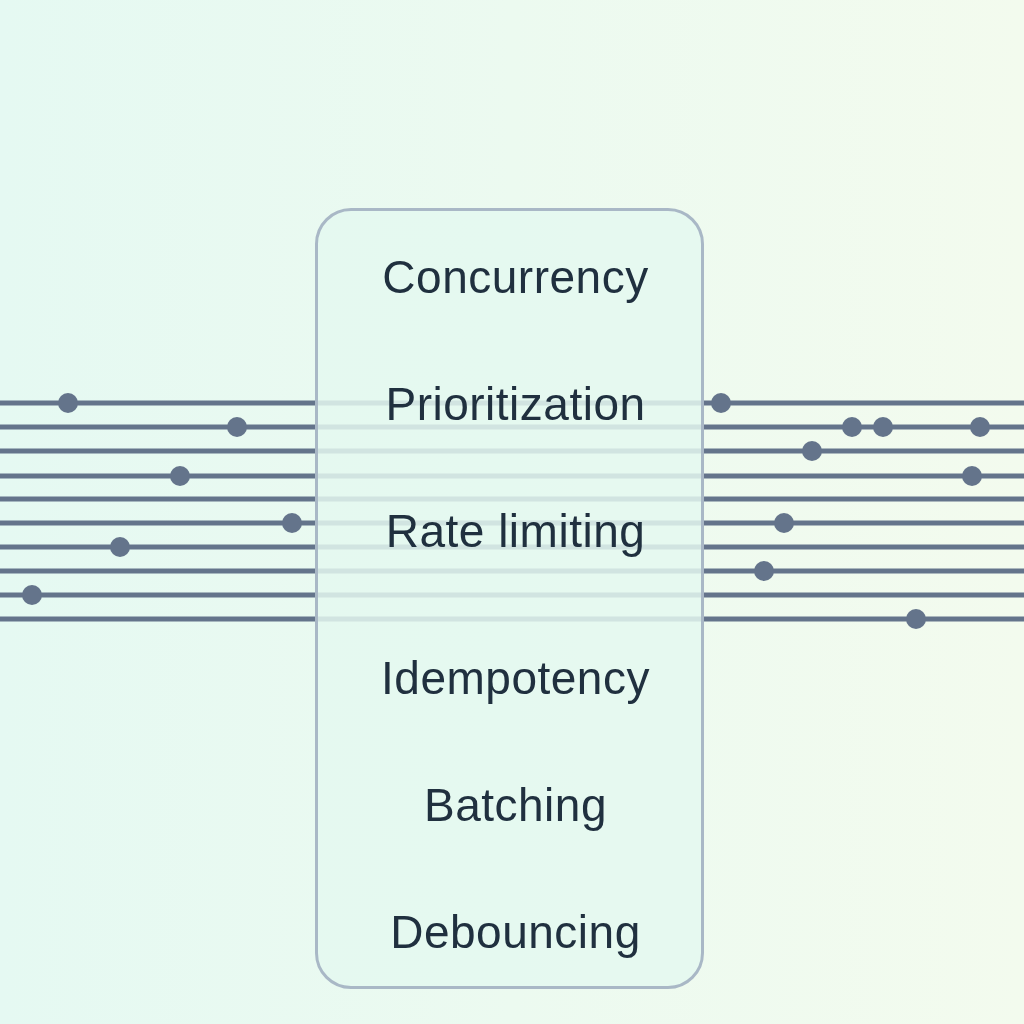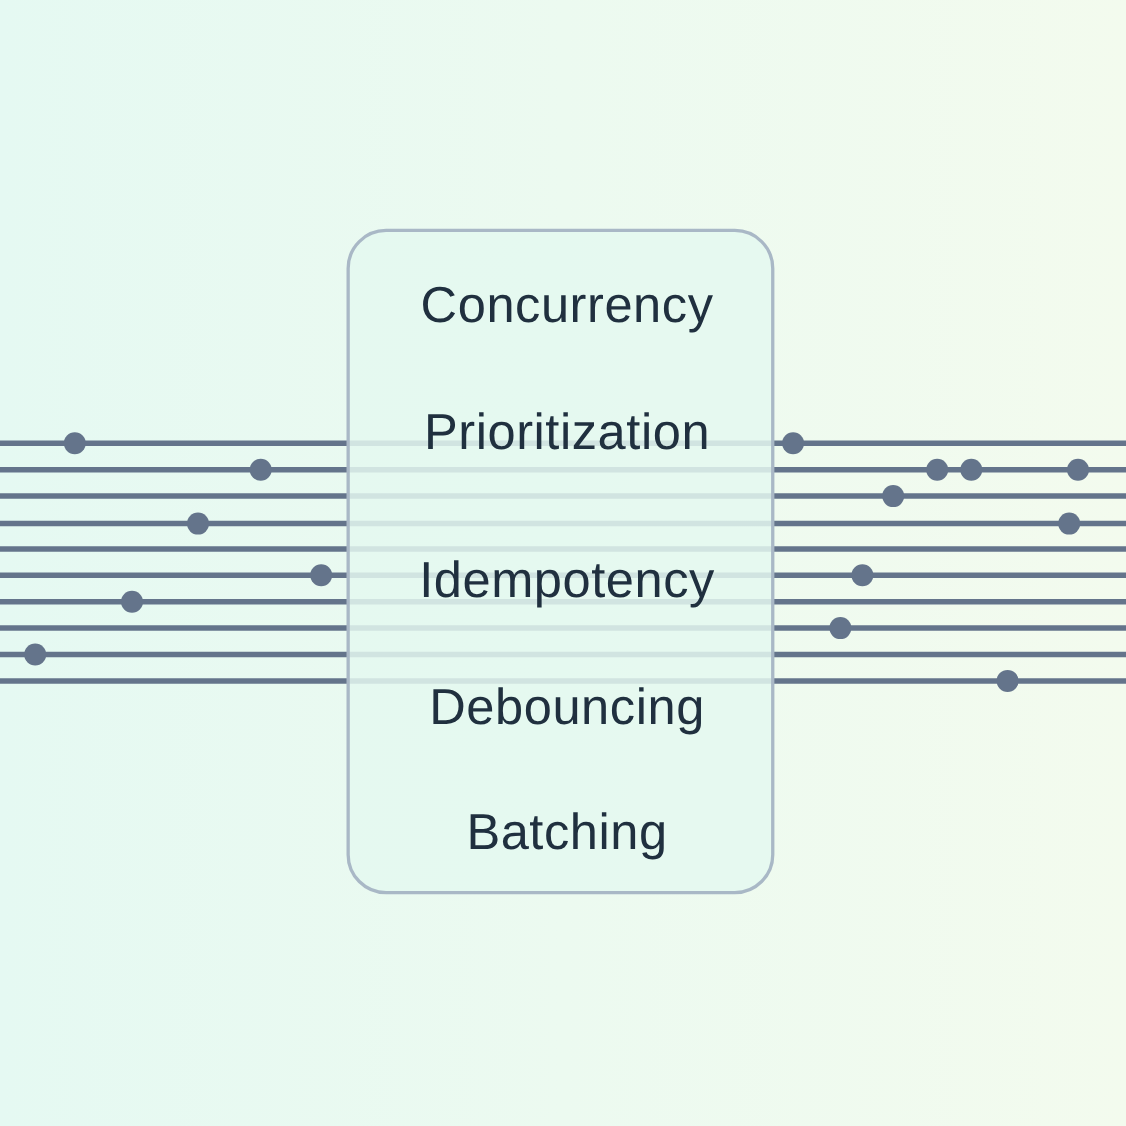--- a/index.html
+++ b/index.html
@@ -19,21 +19,21 @@
     position: absolute;
     left: 0;
     top: 0;
     display: block;
   }
   .card {
     position: absolute;
     left: 315px;
     top: 208px;
     width: 389px;
-    height: 605px;
+    height: 781px;
     box-sizing: border-box;
     border: 3px solid #a9b8c6;
     border-radius: 36px;
     background: rgba(228, 248, 240, 0.85);
     display: flex;
     flex-direction: column;
     justify-content: space-between;
     padding: 42px 8px 30px 20px;
   }
   .card-item {
@@ -74,17 +74,18 @@
       <circle cx="812" cy="451" r="10" fill="#64748b"></circle>
       <circle cx="972" cy="476" r="10" fill="#64748b"></circle>
       <circle cx="784" cy="523" r="10" fill="#64748b"></circle>
       <circle cx="764" cy="571" r="10" fill="#64748b"></circle>
       <circle cx="916" cy="619" r="10" fill="#64748b"></circle>
     </svg>
 
   <div class="card" id="card" style="border-color: rgb(169, 184, 198); background: rgba(228, 248, 240, 0.85);">
     <div class="card-item" style="color: rgb(32, 48, 63);">Concurrency</div>
     <div class="card-item" style="color: rgb(32, 48, 63);">Prioritization</div>
+    <div class="card-item" style="color: rgb(32, 48, 63);">Rate limiting</div>
     <div class="card-item" style="color: rgb(32, 48, 63); margin-top: 21px;">Idempotency</div>
+    <div class="card-item" style="color: rgb(32, 48, 63);">Batching</div>
     <div class="card-item" style="color: rgb(32, 48, 63);">Debouncing</div>
-    <div class="card-item" style="color: rgb(32, 48, 63);">Batching</div>
   </div>
 </div>
 
 </body></html>

